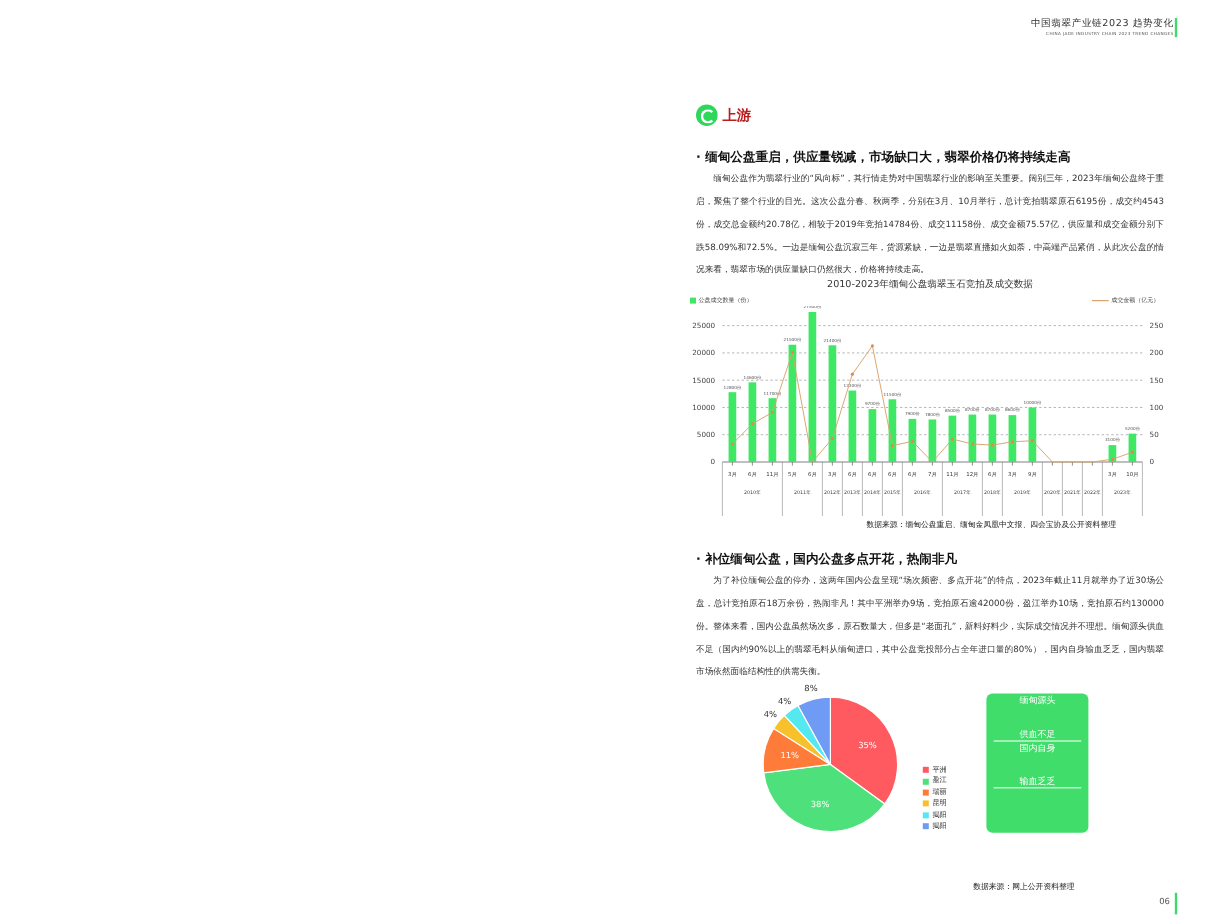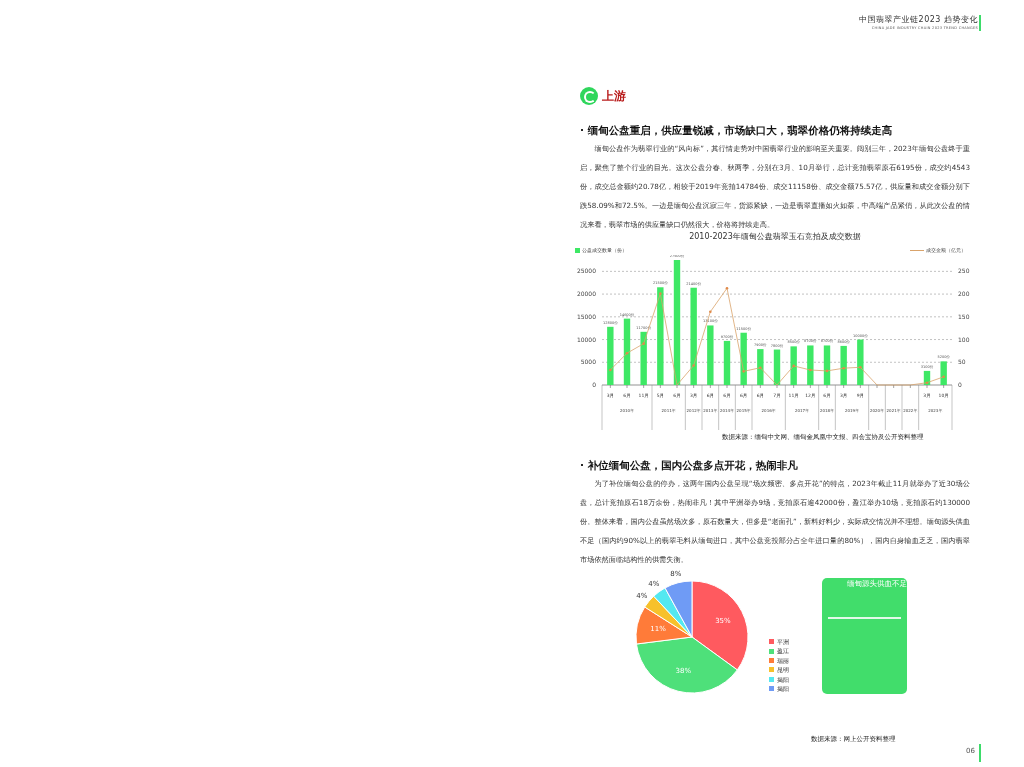--- a/index.html
+++ b/index.html
@@ -20,21 +20,21 @@
   .legend-l i { display: inline-block; width: 5px; height: 5px; background: #3ee865; }
   .legend-r { position: absolute; left: 910px; top: 247px; font-size: 5px; color: #444; display: flex; align-items: center; gap: 2px; }
   .legend-r i { display: inline-block; width: 14px; height: 1px; background: #d9a36b; }
   svg.chart { position: absolute; left: 560px; top: 255px; }
   .source1 { position: absolute; left: 722px; top: 433px; font-size: 6.5px; color: #222; }
   svg.pie { position: absolute; left: 620px; top: 565px; }
   .pie-legend { position: absolute; left: 769px; top: 637px; font-size: 6px; color: #333; line-height: 9.4px; }
   .pie-legend div { display: flex; align-items: center; gap: 3px; }
   .pie-legend i { display: inline-block; width: 5px; height: 5px; }
   .green-box { position: absolute; left: 822px; top: 578px; width: 85px; height: 116px; background: #41dd6b; border-radius: 5px; color: #fff; font-size: 7.5px; text-align: center; }
-  .green-box .cell { height: 38.6px; display: flex; justify-content: flex-end; line-height: 11px; }
+  .green-box .cell { height: 38.6px; display: flex; flex-direction: column; justify-content: space-between; line-height: 11px; }
   .green-box .sep { height: 1px; background: rgba(255,255,255,0.85); margin: 0 6px; }
   .source2 { position: absolute; left: 811px; top: 702px; font-size: 6.5px; color: #222; margin-top: 33px; }
   .page-num { position: absolute; left: 966px; top: 747px; font-size: 7px; color: #555; }
   .pbar { position: absolute; left: 979px; top: 744px; width: 2px; height: 18px; background: #3ddc6a; }
 </style>
 </head>
 <body>
 
 <div class="header">
   <div class="t1">中国翡翠产业链2023 趋势变化</div>
@@ -198,21 +198,21 @@
     <line x1="325.33333333333337" x2="325.33333333333337" y1="130" y2="175" stroke="#888" stroke-width="0.5"></line>
     <text x="317" y="157" font-size="4" text-anchor="middle" fill="#444">2020年</text>
     <line x1="342" x2="342" y1="130" y2="175" stroke="#888" stroke-width="0.5"></line>
     <text x="333.6666666666667" y="157" font-size="4" text-anchor="middle" fill="#444">2021年</text>
     <line x1="358.6666666666667" x2="358.6666666666667" y1="130" y2="175" stroke="#888" stroke-width="0.5"></line>
     <text x="350.33333333333337" y="157" font-size="4" text-anchor="middle" fill="#444">2022年</text>
     <line x1="392" x2="392" y1="130" y2="175" stroke="#888" stroke-width="0.5"></line>
     <text x="375.33333333333337" y="157" font-size="4" text-anchor="middle" fill="#444">2023年</text>
   </svg>
 
-<div class="source1">数据来源：缅甸中文网、缅甸金凤凰中文报、四会宝协及公开资料整理</div>
+<div class="source1">数据来源：缅甸公盘重启、缅甸金凤凰中文报、四会宝协及公开资料整理</div>
 
 <div class="h2" style="top:459px;">· 补位缅甸公盘，国内公盘多点开花，热闹非凡</div>
 <div class="para" style="top:474px;">为了补位缅甸公盘的停办，这两年国内公盘呈现“场次频密、多点开花”的特点，2023年截止11月就举办了近30场公盘，总计竞拍原石18万余份，热闹非凡！其中平洲举办9场，竞拍原石逾42000份，盈江举办10场，竞拍原石约130000份。整体来看，国内公盘虽然场次多，原石数量大，但多是“老面孔”，新料好料少，实际成交情况并不理想。缅甸源头供血不足（国内约90%以上的翡翠毛料从缅甸进口，其中公盘竞投部分占全年进口量的80%），国内自身输血乏乏，国内翡翠市场依然面临结构性的供需失衡。</div>
 
 <svg class="pie" id="pie-chart" width="140" height="140">
     <path d="M72,72 L72,16 A56,56 0 0 1 117.30495168499706,104.9159741283785 Z" fill="#ff5a5f" stroke="#fff" stroke-width="1"></path>
     <text x="102.93574651982013" y="58.23744984904294" font-size="7" text-anchor="middle" fill="#fff">35%</text>
     <path d="M72,72 L117.30495168499706,104.9159741283785 A56,56 0 0 1 16.441576726389243,79.01866107960106 Z" fill="#4ee07a" stroke="#fff" stroke-width="1"></path>
     <text x="63.36548711763625" y="107.62920735438607" font-size="7" text-anchor="middle" fill="#fff">38%</text>
     <path d="M72,72 L16.441576726389243,79.01866107960106 A56,56 0 0 1 24.71763617188715,41.9936994811762 Z" fill="#ff7b39" stroke="#fff" stroke-width="1"></path>
@@ -250,19 +250,23 @@
       <span>揭阳</span>
     </div>
   </div>
 
 <div class="green-box">
   <div class="cell">
       <span>缅甸源头</span>
       <span>供血不足</span>
     </div>
   <div class="sep"></div>
+  <div class="cell">
+      <span>国内自身</span>
+      <span>输血乏乏</span>
+    </div>
   <div class="sep"></div>
 </div>
 
 <div class="source2">数据来源：网上公开资料整理</div>
 
 <div class="page-num">06</div>
 <div class="pbar"></div>
 
 </body></html>

